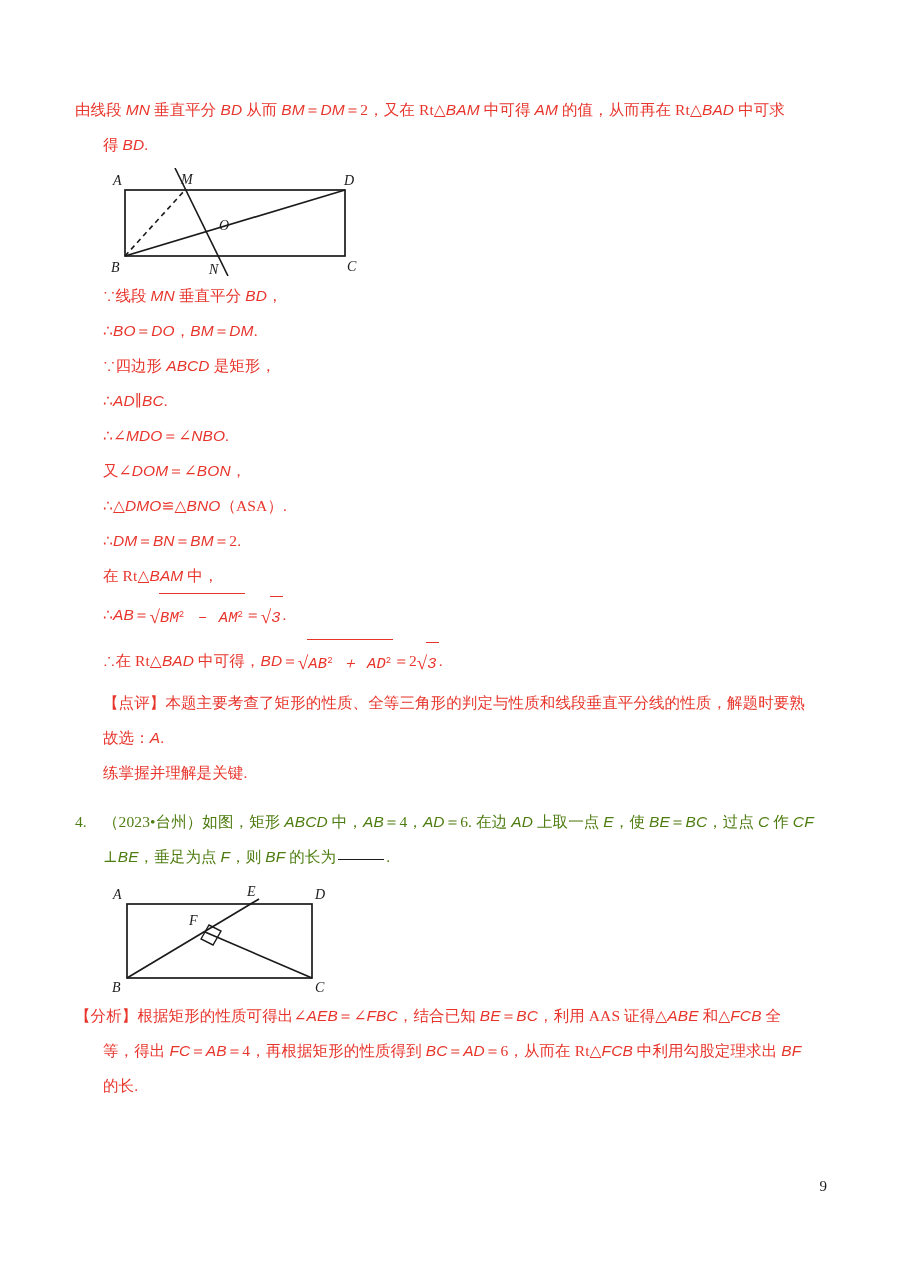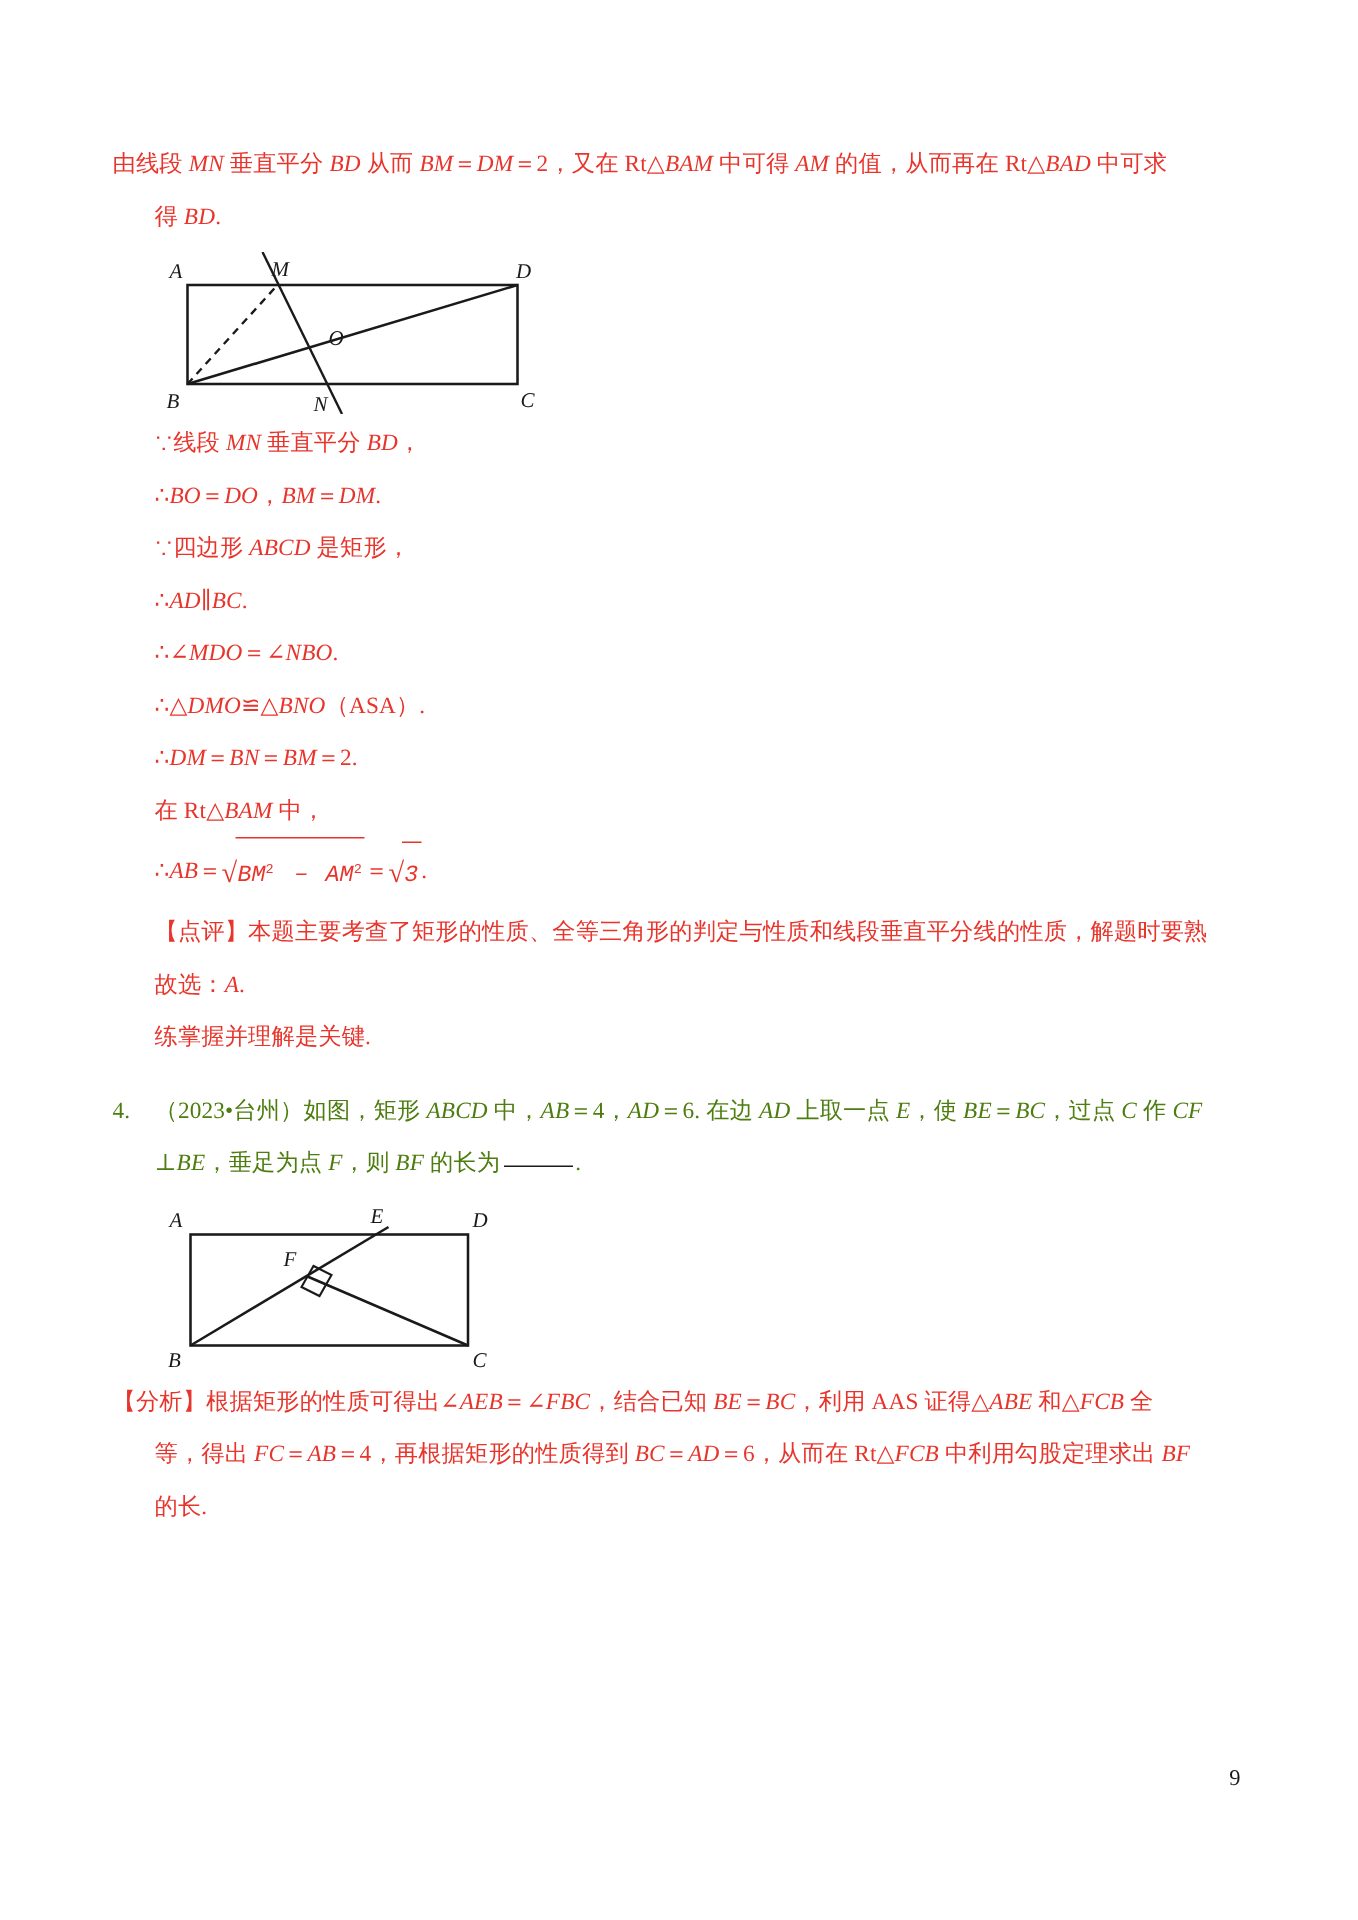--- a/index.html
+++ b/index.html
@@ -31,21 +31,21 @@
   
   .line {
     font-size: 15.5px;
     line-height: 35px;
     color: #e8352c;
     white-space: nowrap;
     letter-spacing: 0.1px;
   }
   .line.black { color: #4d7c0f; }
   .hang { padding-left: 28px; }
-  .mi { font-style: italic; font-family: Liberation Serif, serif; }
+  .mi { font-style: italic; font-family: Liberation Sans, sans-serif; }
   .up { font-style: normal; }
 
   
   .rad {
     display: inline-block;
     position: relative;
     white-space: nowrap;
     vertical-align: -2px;
   }
   .rad > .sign {
@@ -118,28 +118,32 @@
         <text x="250" y="103" font-family="Liberation Serif, serif" font-size="14" font-style="italic" fill="#1a1a1a">C</text>
         <text x="122" y="62" font-family="Liberation Serif, serif" font-size="14" font-style="italic" fill="#1a1a1a">O</text>
       </svg>
     </div>
 
     <div class="line hang">∵线段 <span class="mi">MN</span> 垂直平分 <span class="mi">BD</span>，</div>
     <div class="line hang">∴<span class="mi">BO</span>＝<span class="mi">DO</span>，<span class="mi">BM</span>＝<span class="mi">DM</span>.</div>
     <div class="line hang">∵四边形 <span class="mi">ABCD</span> 是矩形，</div>
     <div class="line hang">∴<span class="mi">AD</span>∥<span class="mi">BC</span>.</div>
     <div class="line hang">∴∠<span class="mi">MDO</span>＝∠<span class="mi">NBO</span>.</div>
+    <div class="line hang">又∠<span class="mi">DOM</span>＝∠<span class="mi">BON</span>，</div>
     <div class="line hang">∴△<span class="mi">DMO</span>≌△<span class="mi">BNO</span>（<span class="up">ASA</span>）.</div>
     <div class="line hang">∴<span class="mi">DM</span>＝<span class="mi">BN</span>＝<span class="mi">BM</span>＝2.</div>
     <div class="line hang">在 <span class="up">Rt</span>△<span class="mi">BAM</span> 中，</div>
 
     <div class="line hang" style="line-height:42px;">
       <span>∴<span class="mi">AB</span>＝</span><span class="rad"><span class="sign">√</span><span class="body"><span>BM<sup class="p2">2</sup> － AM<sup class="p2">2</sup></span></span></span><span>＝</span><span class="rad small"><span class="sign">√</span><span class="body"><span>3</span></span></span><span>.</span>
     </div>
 
+    <div class="line hang" style="line-height:42px;">
+      <span>∴在 <span class="up">Rt</span>△<span class="mi">BAD</span> 中可得，<span class="mi">BD</span>＝</span><span class="rad"><span class="sign">√</span><span class="body"><span>AB<sup class="p2">2</sup> ＋ AD<sup class="p2">2</sup></span></span></span><span>＝2</span><span class="rad small"><span class="sign">√</span><span class="body"><span>3</span></span></span><span>.</span>
+    </div>
 
     <div class="line hang">【点评】本题主要考查了矩形的性质、全等三角形的判定与性质和线段垂直平分线的性质，解题时要熟</div>
 
     <div class="line hang">故选：<span class="mi">A</span>.</div>
     <div class="line hang">练掌握并理解是关键.</div>
 
     <div class="line black" style="margin-top:14px;">
       <span class="q-num">4.</span><span>（2023•台州）如图，矩形 <span class="mi">ABCD</span> 中，<span class="mi">AB</span>＝4，<span class="mi">AD</span>＝6. 在边 <span class="mi">AD</span> 上取一点 <span class="mi">E</span>，使 <span class="mi">BE</span>＝<span class="mi">BC</span>，过点 <span class="mi">C</span> 作 <span class="mi">CF</span></span>
     </div>
     <div class="line black hang">

